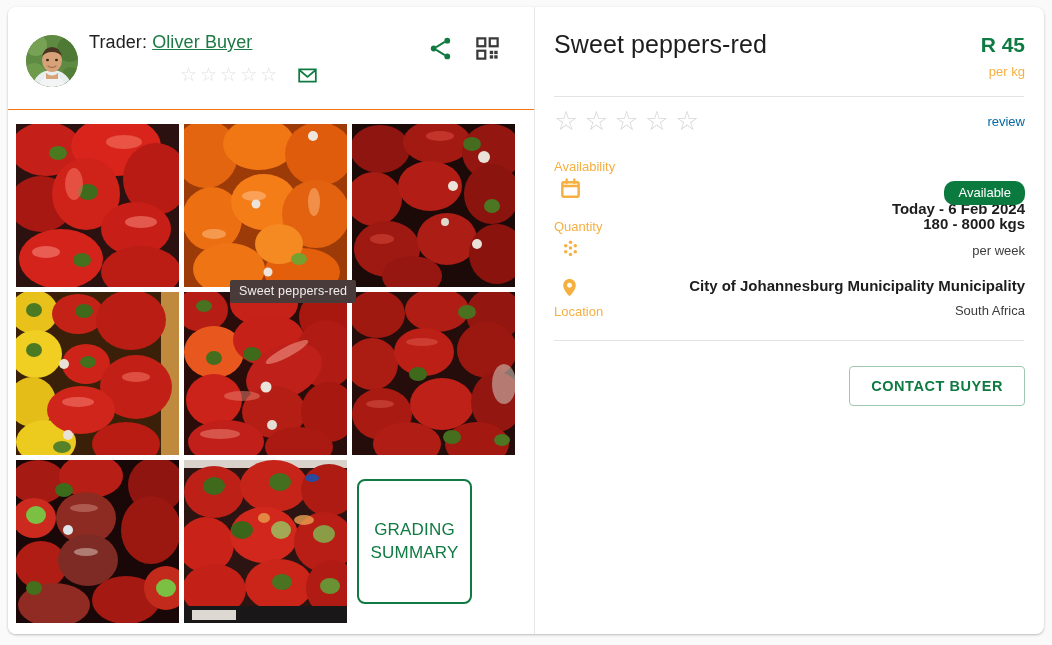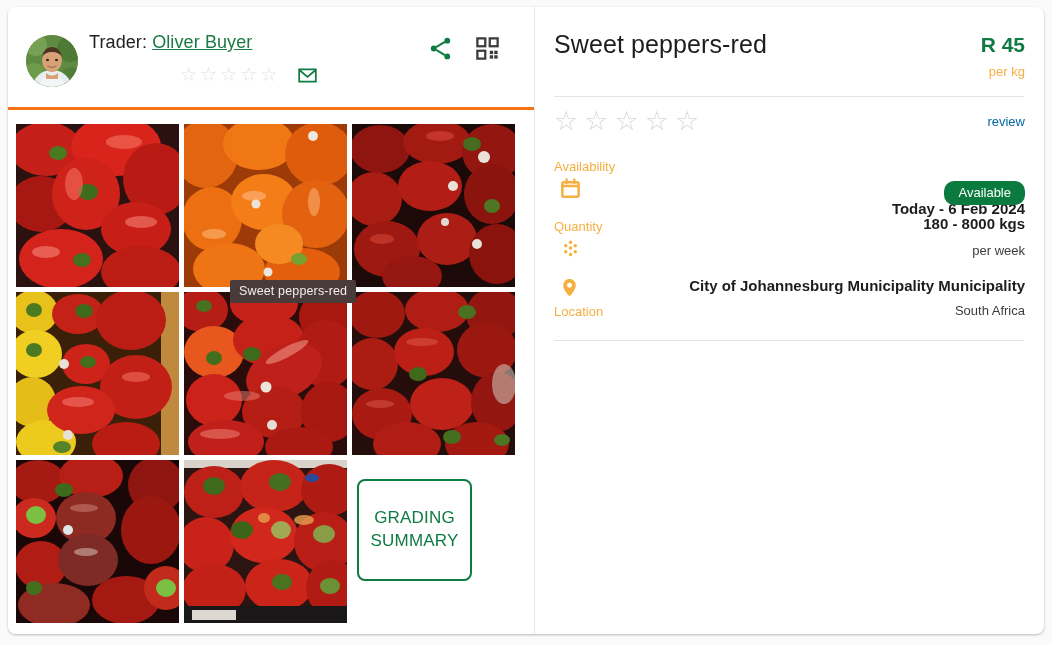--- a/index.html
+++ b/index.html
@@ -27,21 +27,21 @@
     position: relative;
     width: 527px;
     height: 627px;
     border-right: 1px solid #e6e6e6;
     background: #fff;
   }
 
   .trader-header {
     position: relative;
     height: 103px;
-    border-bottom: 3px solid #f97316;
+    border-bottom: 1px solid #f97316;
   }
 
   .avatar {
     position: absolute;
     left: 18px; top: 28px;
     width: 52px; height: 52px;
     border-radius: 50%;
     overflow: hidden;
     background: #6b8f4e;
   }
@@ -110,21 +110,21 @@
     background: #4a3b3b;
     color: #f2eeee;
     font-size: 12.5px;
     padding: 4px 9px 5px 9px;
     border-radius: 2px;
     white-space: nowrap;
     letter-spacing: .15px;
   }
 
   .grading-card {
-    width: 115px; height: 102px;
+    width: 115px; height: 125px;
     border: 2px solid #0f7a41;
     border-radius: 8px;
     margin-left: 5px;
     margin-top: 19px;
     display: flex;
     align-items: center;
     justify-content: center;
     text-align: center;
     color: #0f7a41;
     font-size: 17px;
@@ -586,16 +586,17 @@
             <circle cx="12" cy="9.4" r="2.8" fill="#ffffff"></circle>
           </svg>
         </div>
         <div class="det-label" style="left:19px; top:297px;">Location</div>
         <div class="det-value" style="top:270px;">City of Johannesburg Municipality Municipality</div>
         <div class="det-sub" style="top:296px;">South Africa</div>
       </div>
 
       <div class="divider-bottom"></div>
 
+      <button class="contact-btn">CONTACT BUYER</button>
     </div>
 
   </div>
 </div>
 
 </body></html>

